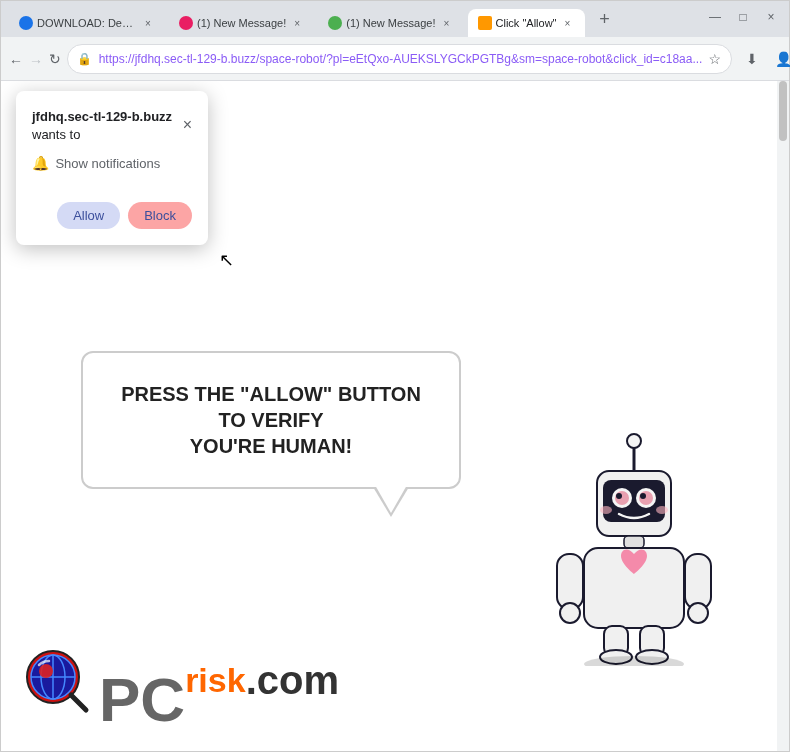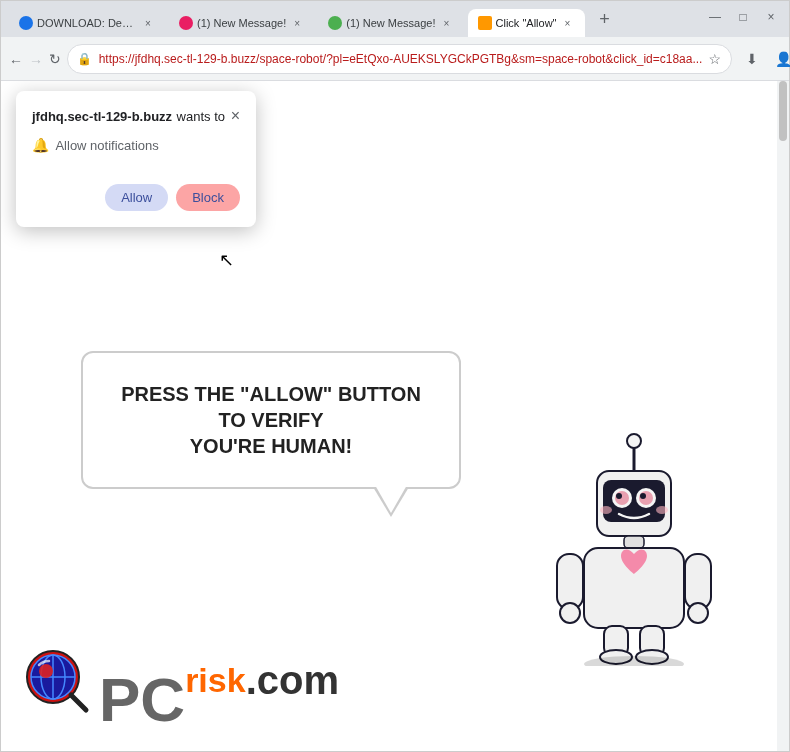--- a/index.html
+++ b/index.html
@@ -144,21 +144,21 @@
       font-size: 12px;
       color: #202124;
       gap: 6px;
     }
     .url-lock {
       font-size: 12px;
       color: #5f6368;
     }
     .url-text {
       font-size: 12px;
-      color: #b91c1c;
+      color: #8b5cf6;
       flex: 1;
       white-space: nowrap;
       overflow: hidden;
       text-overflow: ellipsis;
     }
     .url-star {
       font-size: 14px;
       color: #5f6368;
     }
 
@@ -208,21 +208,21 @@
 
     
     .notification-popup {
       position: absolute;
       top: 10px;
       left: 15px;
       background: #fff;
       border-radius: 8px;
       box-shadow: 0 4px 20px rgba(0,0,0,0.25);
       padding: 16px;
-      width: 240px;
+      width: 192px;
       z-index: 100;
     }
     .popup-header {
       display: flex;
       align-items: center;
       justify-content: space-between;
       margin-bottom: 12px;
     }
     .popup-site-name {
       font-size: 13px;
@@ -447,21 +447,21 @@
     <div class="notification-popup">
       <div class="popup-header">
         <div>
           <span class="popup-site-name">jfdhq.sec-tl-129-b.buzz</span>
           <span class="popup-wants"> wants to</span>
         </div>
         <div class="popup-close">×</div>
       </div>
       <div class="popup-notification-row">
         <span class="bell-icon">🔔</span>
-        <span class="show-notifications-text">Allow notifications</span>
+        <span class="show-notifications-text">Show notifications</span>
       </div>
       <div class="popup-buttons">
         <button class="popup-btn allow">Allow</button>
         <button class="popup-btn block">Block</button>
       </div>
     </div>
 
     <div class="cursor">↖</div>
 
     <div class="speech-bubble-wrapper">

